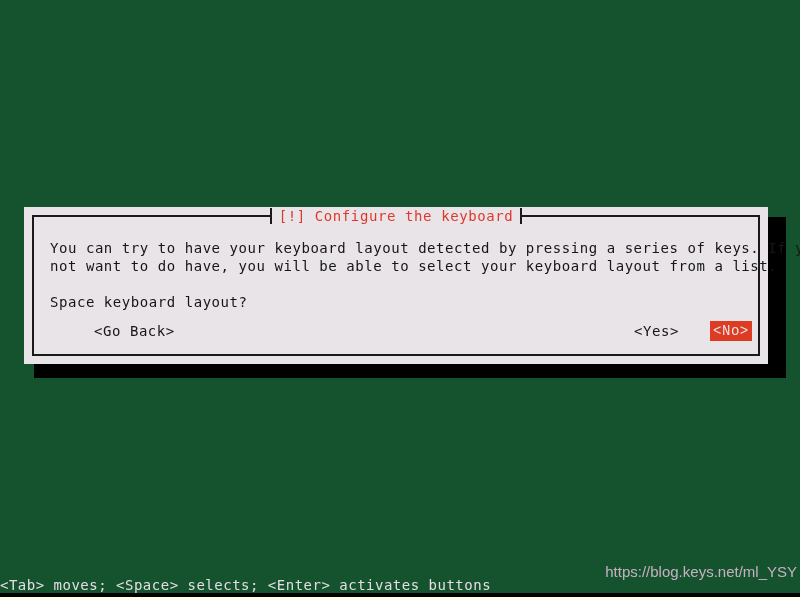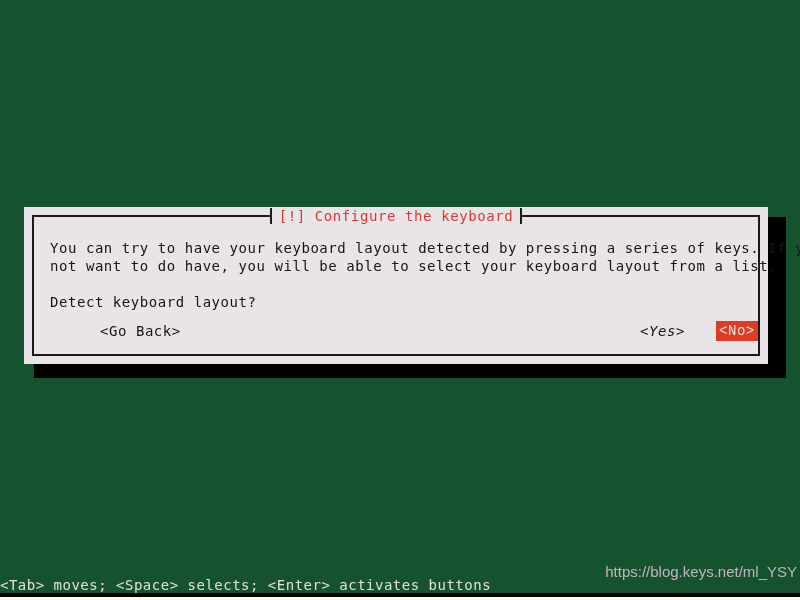--- a/index.html
+++ b/index.html
@@ -108,40 +108,40 @@
     letter-spacing: 0.55px;
     white-space: pre;
   }
   .body-gap {
     height: 18px;
   }
 
   
   #button-row {
     position: absolute;
-    left: 12px;
+    left: 6px;
     right: 0;
     top: 104px;
     height: 20px;
   }
   .btn {
     position: absolute;
     font-size: 14px;
     line-height: 18px;
     letter-spacing: 0.55px;
     white-space: pre;
     color: #161616;
     padding: 1px 2px;
     background: transparent;
     border: 0;
     font-family: inherit;
     cursor: default;
   }
   #go-back-button { left: 52px;  top: 0; }
-  #yes-button     { left: 592px; top: 0; font-style: italic; }
+  #yes-button     { left: 592px; top: 0; }
   #no-button      {
     left: 670px;
     top: 0;
     background: #DD3B22;
     color: #E8E4E7;
     padding: 1px 3px;
     font-family: Liberation Mono, monospace;
   }
 
   
@@ -204,21 +204,21 @@
       <div id="dialog-title-wrap">
         <div id="dialog-title-box">
           <span id="dialog-title">[!] Configure the keyboard</span>
         </div>
       </div>
 
       <div id="dialog-body">
         <div class="body-line">You can try to have your keyboard layout detected by pressing a series of keys. If you do</div>
         <div class="body-line">not want to do have, you will be able to select your keyboard layout from a list.</div>
         <div class="body-gap"></div>
-        <div class="body-line">Detect keyboard layout?</div>
+        <div class="body-line">Space keyboard layout?</div>
       </div>
 
       <div id="button-row">
         <button class="btn" id="go-back-button">&lt;Go Back&gt;</button>
         <button class="btn" id="yes-button">&lt;Yes&gt;</button>
         <button class="btn" id="no-button">&lt;No&gt;</button>
       </div>
 
     </div>
   </div>

